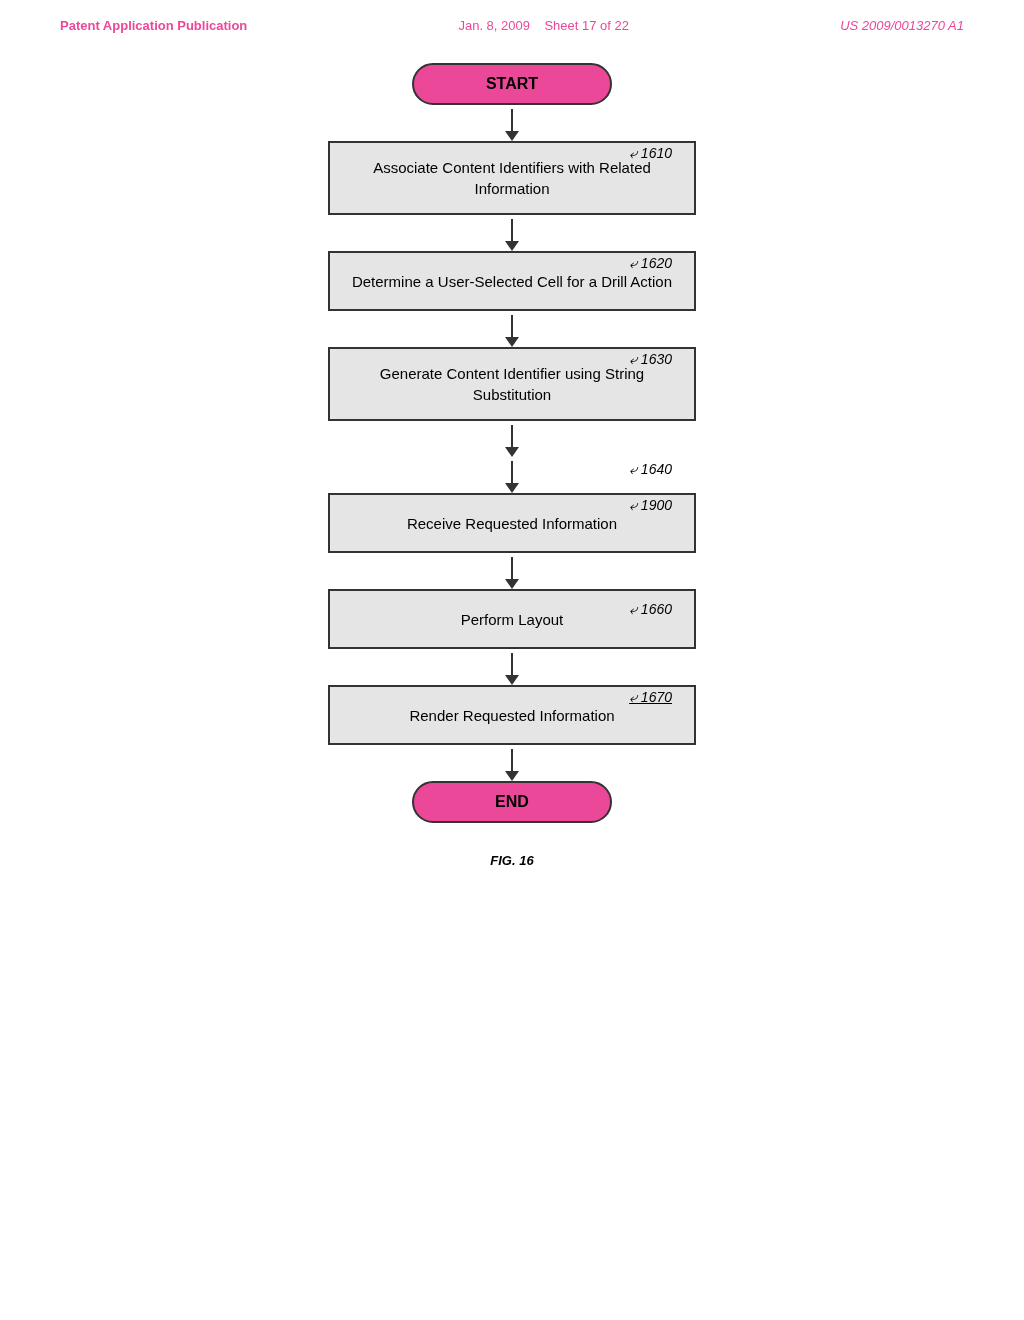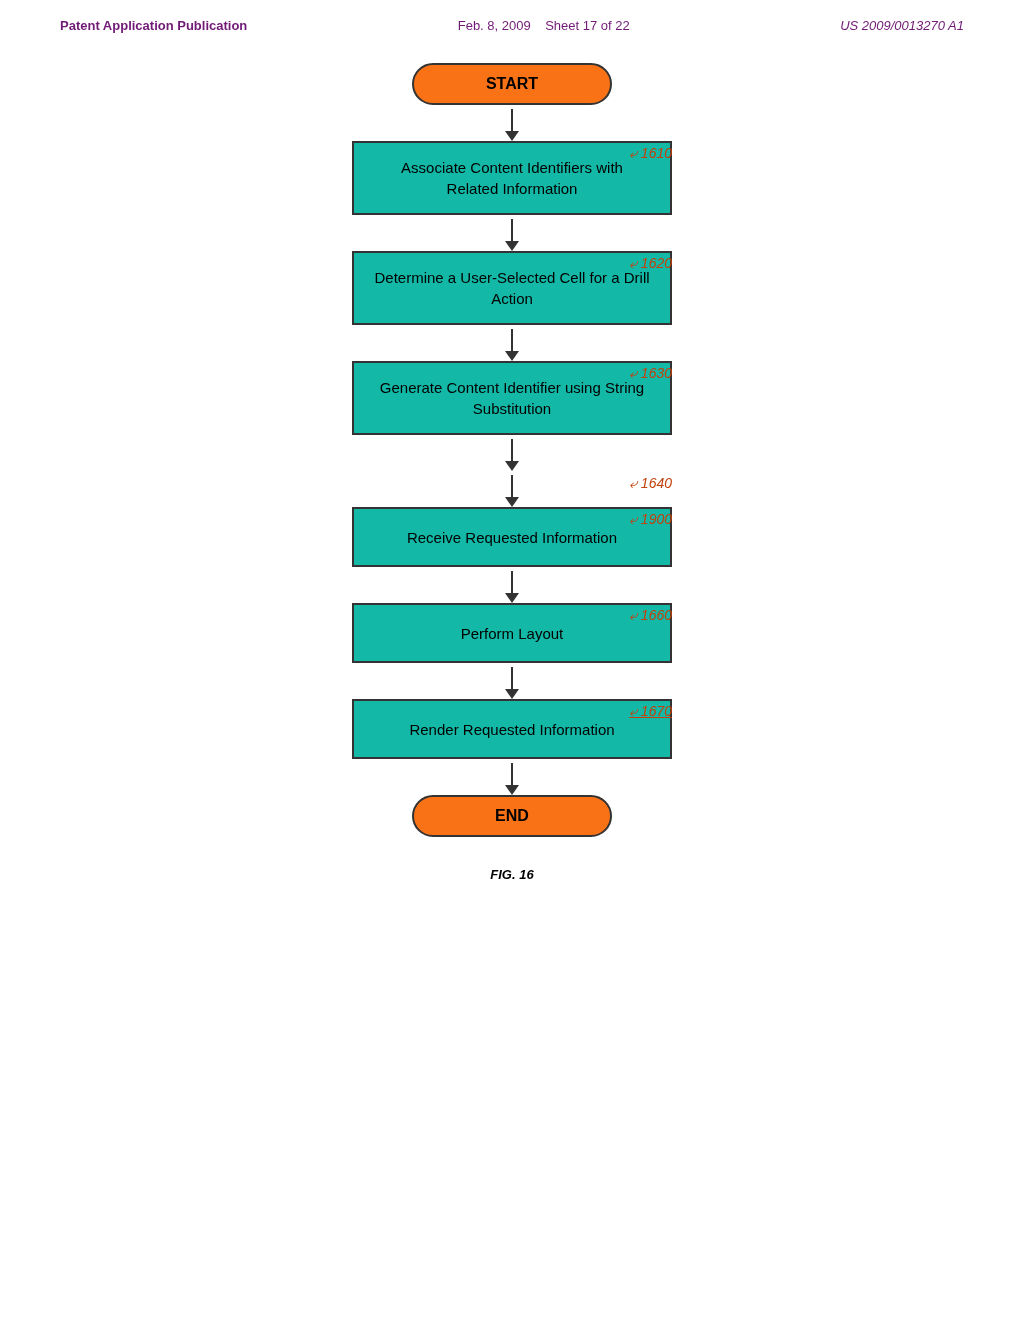--- a/index.html
+++ b/index.html
@@ -10,21 +10,21 @@
       min-height: 1320px;
       position: relative;
     }
 
     .header {
       display: flex;
       justify-content: space-between;
       align-items: center;
       padding: 18px 60px 10px 60px;
       font-size: 13px;
-      color: #701a75;
+      color: #ec4899;
     }
 
     .header-left { font-weight: bold; }
     .header-center { text-align: center; }
     .header-right { font-style: italic; }
 
     .diagram-container {
       display: flex;
       flex-direction: column;
       align-items: center;
@@ -37,36 +37,36 @@
       flex-direction: column;
       align-items: center;
       width: 420px;
       position: relative;
     }
 
     
     .pill {
       border: 2px solid #333;
       border-radius: 30px;
-      background: #f97316;
+      background: #ec4899;
       padding: 10px 50px;
       font-size: 16px;
       font-weight: bold;
       text-align: center;
       width: 200px;
     }
 
     
     .box {
       border: 2px solid #333;
-      background: #14b8a6;
+      background: #e5e5e5;
       padding: 14px 20px;
       font-size: 15px;
       text-align: center;
-      width: 320px;
+      width: 368px;
       min-height: 60px;
       display: flex;
       align-items: center;
       justify-content: center;
       line-height: 1.4;
     }
 
     
     .arrow-container {
       display: flex;
@@ -103,39 +103,39 @@
       display: flex;
       justify-content: center;
       width: 420px;
     }
 
     .ref-tick {
       position: absolute;
       right: 50px;
       font-style: italic;
       font-size: 14px;
-      color: #c2410c;
+      color: #000000;
       top: 4px;
     }
 
     .figure-caption {
       text-align: center;
       font-size: 13px;
       font-weight: bold;
       font-style: italic;
       margin-top: 30px;
     }
   </style>
 </head>
 <body>
 
 <div class="header">
   <div class="header-left">Patent Application Publication</div>
   <div class="header-center">
-    <span>Feb. 8, 2009</span>
+    <span>Jan. 8, 2009</span>
     &nbsp;&nbsp;
     <span>Sheet 17 of 22</span>
   </div>
   <div class="header-right">US 2009/0013270 A1</div>
 </div>
 
 <div class="diagram-container">
   <div class="flowchart">
 
     <div class="pill">START</div>
@@ -189,21 +189,21 @@
       <div class="ref-tick" style="font-style: italic;">⤶ 1900</div>
     </div>
 
     <div class="arrow-container">
       <div class="arrow-line"></div>
       <div class="arrow-head"></div>
     </div>
 
     <div class="step-wrapper">
       <div class="box">Perform Layout</div>
-      <div class="ref-tick" style="font-style: italic;">⤶ 1660</div>
+      <div class="ref-tick" style="font-style: italic; margin-top: 8px;">⤶ 1660</div>
     </div>
 
     <div class="arrow-container">
       <div class="arrow-line"></div>
       <div class="arrow-head"></div>
     </div>
 
     <div class="step-wrapper">
       <div class="box">Render Requested Information</div>
       <div class="ref-tick" style="font-style: italic; text-decoration: underline;">⤶ 1670</div>

